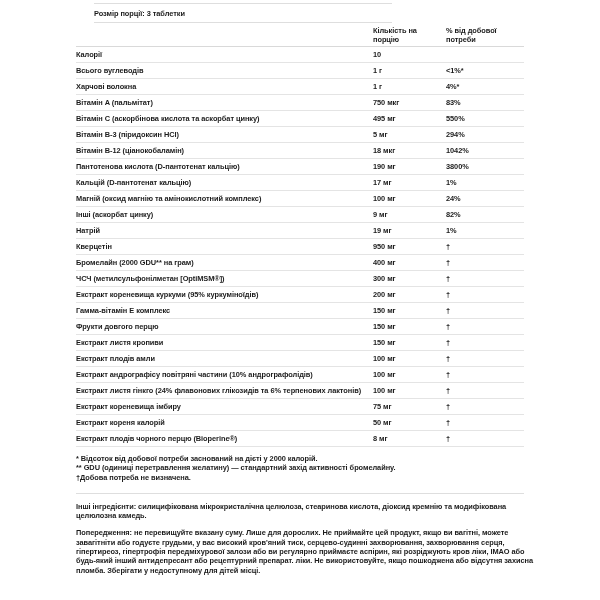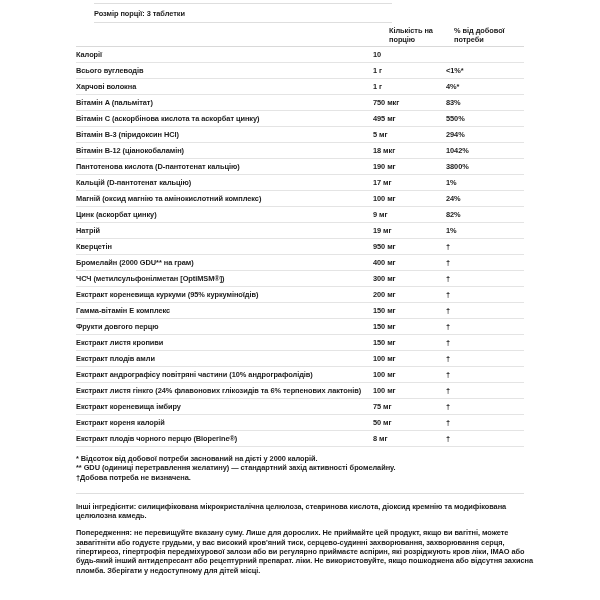--- a/index.html
+++ b/index.html
@@ -8,23 +8,23 @@
     width:600px; height:600px; background:#ffffff;
     font-family:"Liberation Sans", sans-serif;
     color:#1b1b1b; font-weight:bold;
   }
   .panel { position:absolute; left:76px; top:3px; width:448px; font-size:7.4px; letter-spacing:-0.05px; }
 
   .topblock { width:298px; border-top:1px solid #dedede;margin-left:18px; }
   .toprow { height:19px; line-height:19px; border-bottom:1px solid #dedede; white-space:nowrap; }
 
   .headrow { position:relative; height:24px; border-bottom:1px solid #d9d9d9; }
-  .headcell { position:absolute; top:4px; line-height:8.6px;margin-left:16px; }
+  .headcell { position:absolute; top:4px; line-height:8.6px; }
   .headcell.amt { left:297px; width:58px; }
-  .headcell.dv  { left:362px; width:66px; }
+  .headcell.dv  { left:370px; width:66px; }
 
   .rows .row {
     display:grid; grid-template-columns:297px 73px 1fr;
     align-items:center; height:16px;
     border-bottom:1px solid #e4e4e4; white-space:nowrap;
   }
   .rows .row span { overflow:visible; }
 
   .footnotes { width:324px; padding:7px 0 11px; line-height:9.3px; }
   .divider { border-top:1px solid #dedede; width:448px; }
@@ -89,21 +89,21 @@
         <span class="lbl">Кальцій (D-пантотенат кальцію)</span>
         <span class="amt">17 мг</span>
         <span class="dv">1%</span>
       </div>
       <div class="row">
         <span class="lbl">Магній (оксид магнію та амінокислотний комплекс)</span>
         <span class="amt">100 мг</span>
         <span class="dv">24%</span>
       </div>
       <div class="row">
-        <span class="lbl">Цинк (аскорбат цинку)</span>
+        <span class="lbl">Інші (аскорбат цинку)</span>
         <span class="amt">9 мг</span>
         <span class="dv">82%</span>
       </div>
       <div class="row">
         <span class="lbl">Натрій</span>
         <span class="amt">19 мг</span>
         <span class="dv">1%</span>
       </div>
       <div class="row">
         <span class="lbl">Кверцетін</span>

